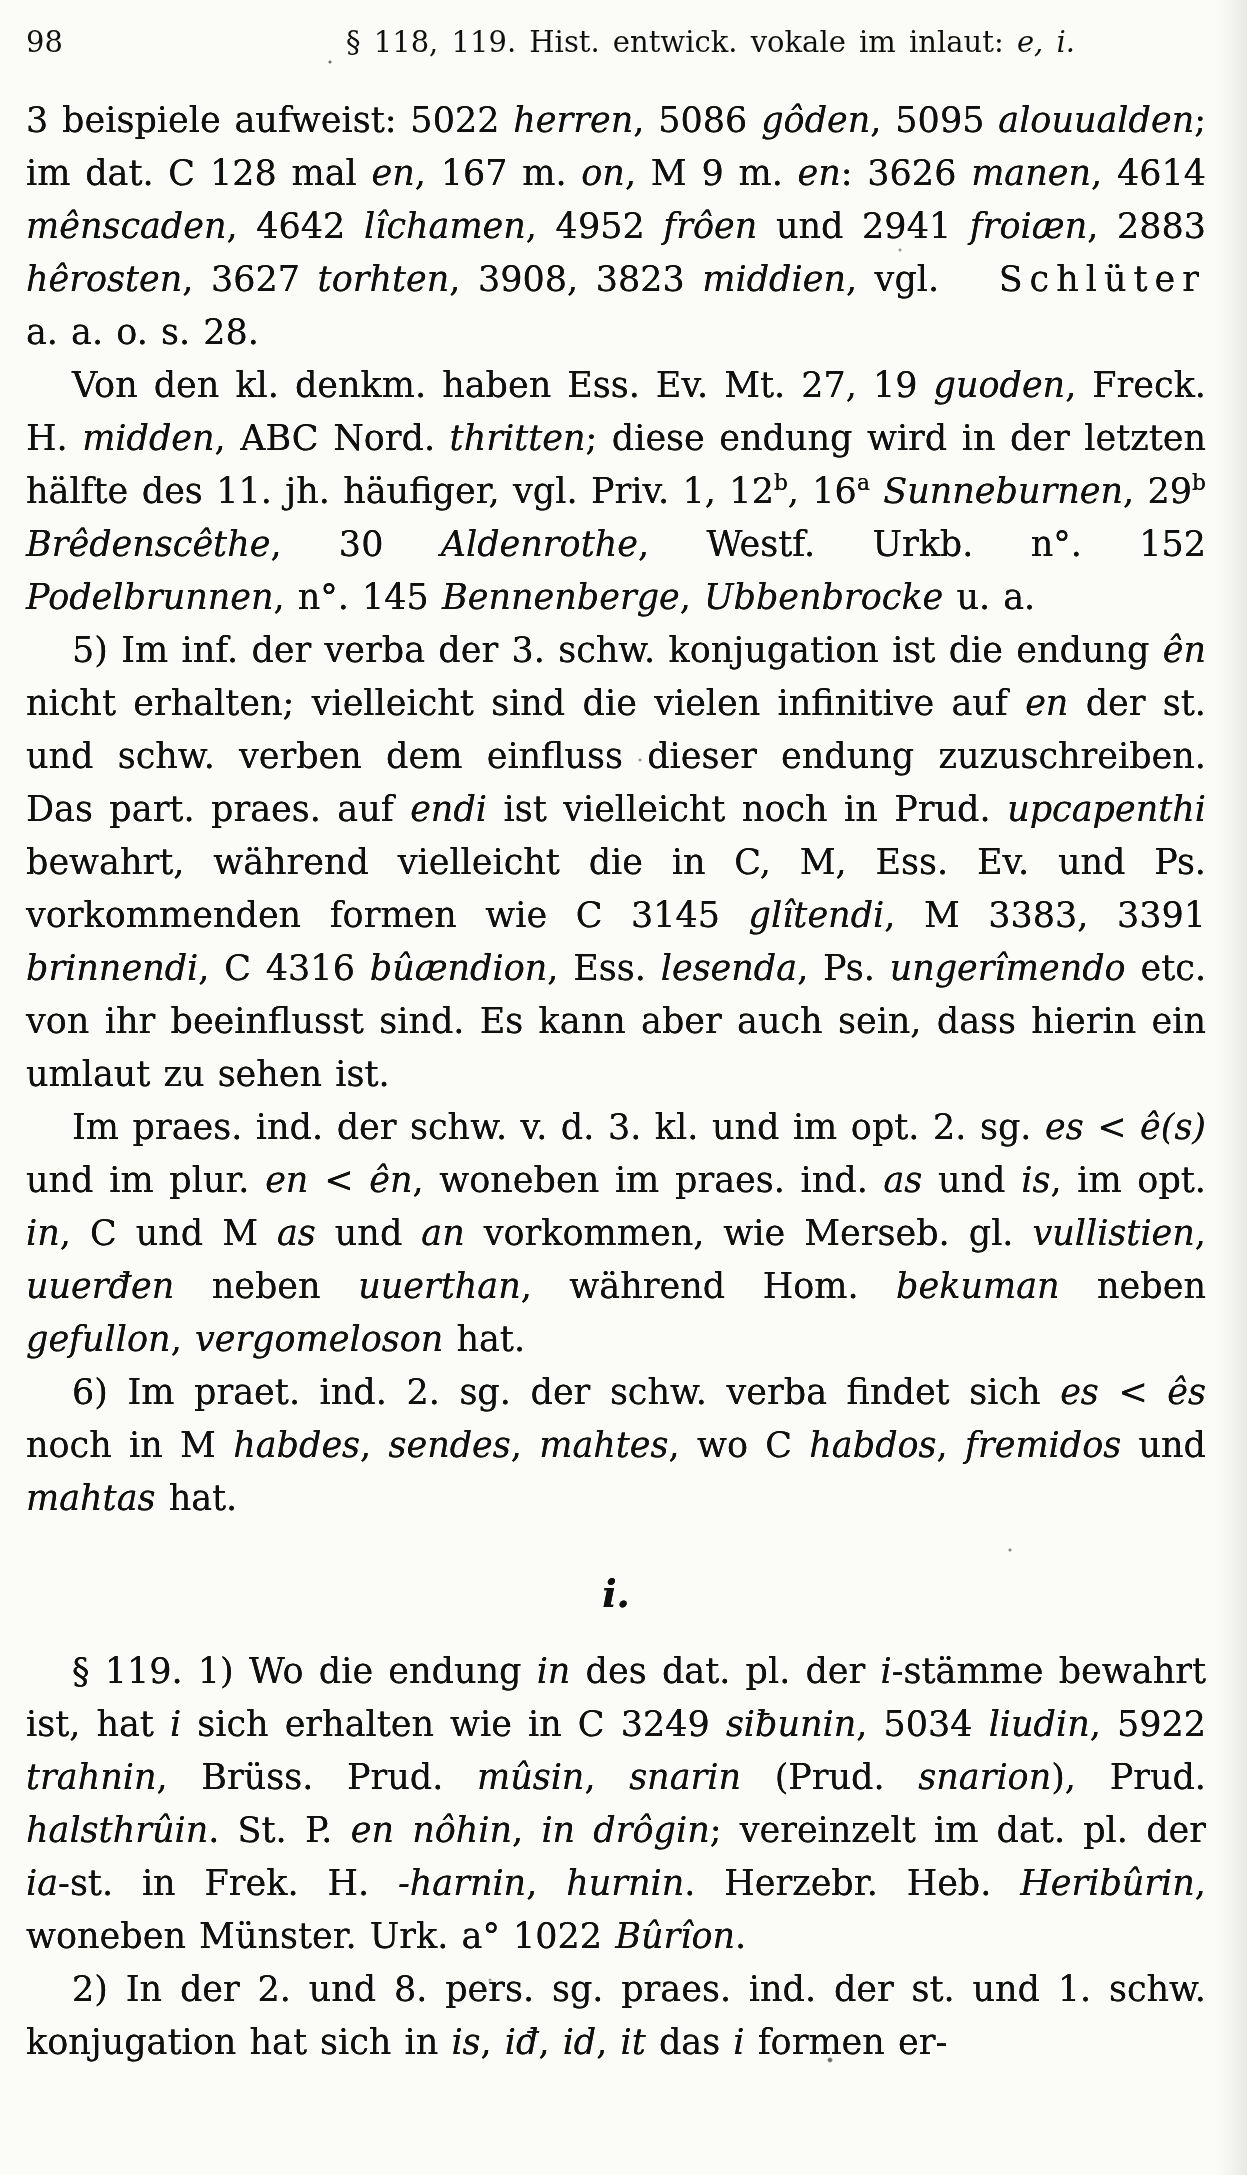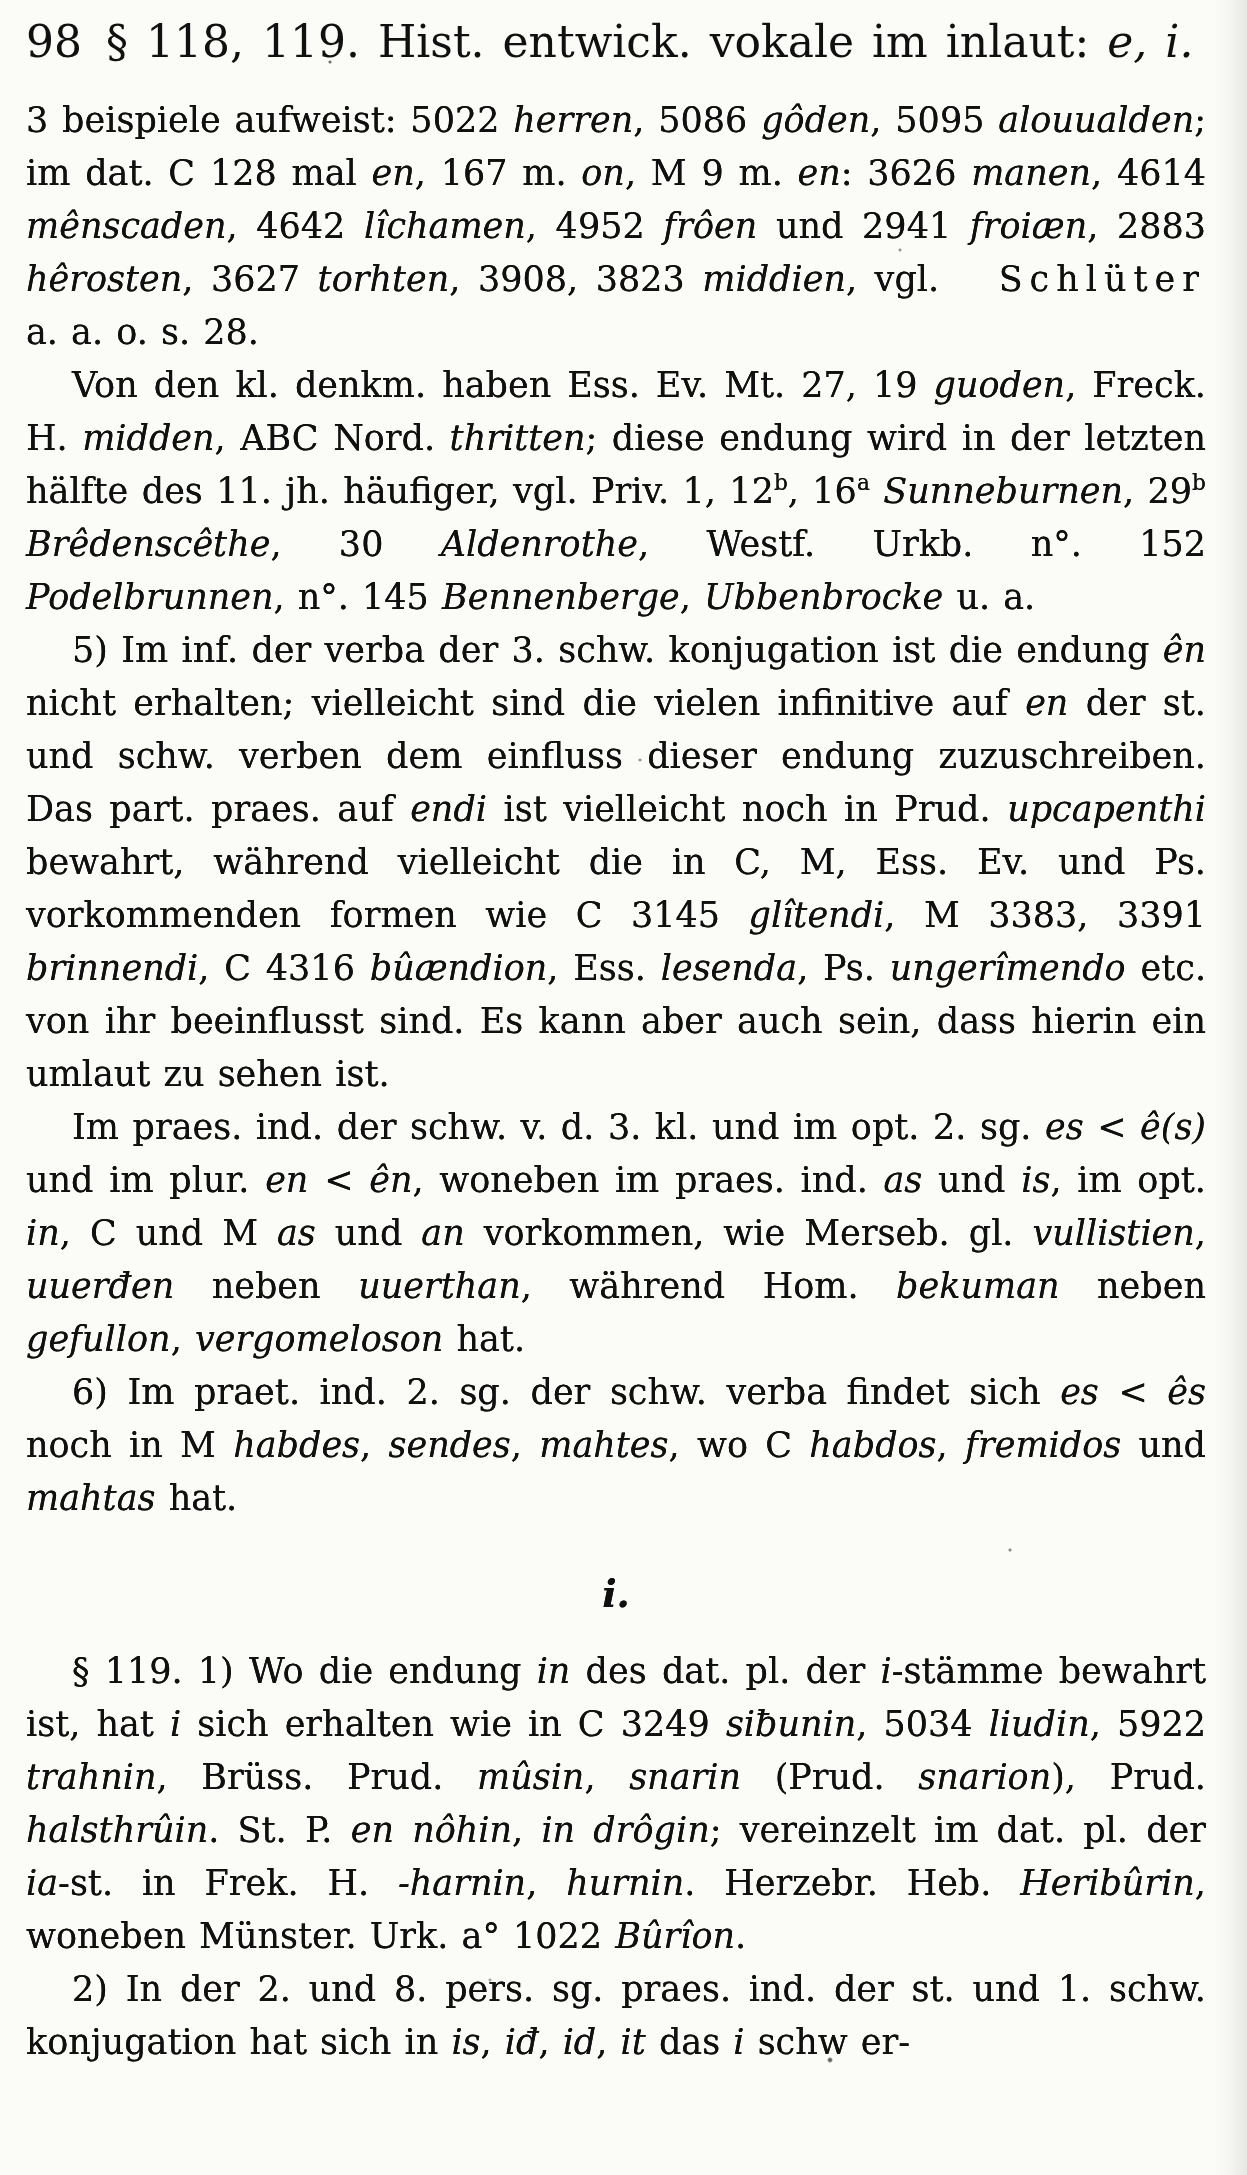--- a/index.html
+++ b/index.html
@@ -25,26 +25,26 @@
       radial-gradient(circle 2px at 640px 760px, rgba(0,0,0,.4) 0 1px, transparent 2px),
       radial-gradient(circle 2px at 1010px 1550px, rgba(0,0,0,.45) 0 1px, transparent 2px),
       radial-gradient(circle 3px at 830px 2060px, rgba(0,0,0,.6) 0 1.4px, transparent 3px),
       radial-gradient(circle 2px at 490px 1980px, rgba(0,0,0,.35) 0 1px, transparent 2px),
       linear-gradient(to left, rgba(60,60,55,.10), rgba(60,60,55,.03) 18px, transparent 34px);
   }
   .header {
     position: absolute;
     top: 20px; left: 26px; right: 32px;
     height: 50px;
-    font-size: 44px;
+    font-size: 29px;
     line-height: 44px;
     white-space: nowrap;
   }
   .page-number { position: absolute; left: 0; top: 0; }
-  .running-title { text-align: left; padding: 0 140px 0 80px; word-spacing: 4px; }
+  .running-title { text-align: right; padding: 0 140px 0 80px; word-spacing: 4px; }
   .running-title .it { font-style: italic; }
 
   .text-block {
     position: absolute;
     top: 94px; left: 26px;
     width: 1180px;
     font-size: 35px;
     line-height: 53px;
     text-align: justify;
     word-spacing: 2px;
@@ -77,15 +77,15 @@
   </div>
 
   <div class="text-block">
       <p class="no-indent"><span>3 beispiele aufweist: 5022 </span><span class="it">herren</span><span>, 5086 </span><span class="it">gôden</span><span>, 5095 </span><span class="it">alouualden</span><span>; im dat. C 128 mal </span><span class="it">en</span><span>, 167 m. </span><span class="it">on</span><span>, M 9 m. </span><span class="it">en</span><span>: 3626 </span><span class="it">manen</span><span>, 4614 </span><span class="it">mênscaden</span><span>, 4642 </span><span class="it">lîchamen</span><span>, 4952 </span><span class="it">frôen</span><span> und 2941 </span><span class="it">froiæn</span><span>, 2883 </span><span class="it">hêrosten</span><span>, 3627 </span><span class="it">torhten</span><span>, 3908, 3823 </span><span class="it">middien</span><span>, vgl. </span><span class="spaced">Schlüter</span><span> a. a. o. s. 28.</span></p>
       <p><span>Von den kl. denkm. haben Ess. Ev. Mt. 27, 19 </span><span class="it">guoden</span><span>, Freck. H. </span><span class="it">midden</span><span>, ABC Nord. </span><span class="it">thritten</span><span>; diese endung wird in der letzten hälfte des 11. jh. häufiger, vgl. Priv. 1, 12</span><span class="sup">b</span><span>, 16</span><span class="sup">a</span><span> </span><span class="it">Sunneburnen</span><span>, 29</span><span class="sup">b</span><span> </span><span class="it">Brêdenscêthe</span><span>, 30 </span><span class="it">Aldenrothe</span><span>, Westf. Urkb. n°. 152 </span><span class="it">Podelbrunnen</span><span>, n°. 145 </span><span class="it">Bennenberge</span><span>, </span><span class="it">Ubbenbrocke</span><span> u. a.</span></p>
       <p><span>5) Im inf. der verba der 3. schw. konjugation ist die endung </span><span class="it">ên</span><span> nicht erhalten; vielleicht sind die vielen infinitive auf </span><span class="it">en</span><span> der st. und schw. verben dem einfluss dieser endung zuzuschreiben. Das part. praes. auf </span><span class="it">endi</span><span> ist vielleicht noch in Prud. </span><span class="it">upcapenthi</span><span> bewahrt, während vielleicht die in C, M, Ess. Ev. und Ps. vorkommenden formen wie C 3145 </span><span class="it">glîtendi</span><span>, M 3383, 3391 </span><span class="it">brinnendi</span><span>, C 4316 </span><span class="it">bûændion</span><span>, Ess. </span><span class="it">lesenda</span><span>, Ps. </span><span class="it">ungerîmendo</span><span> etc. von ihr beeinflusst sind. Es kann aber auch sein, dass hierin ein umlaut zu sehen ist.</span></p>
       <p><span>Im praes. ind. der schw. v. d. 3. kl. und im opt. 2. sg. </span><span class="it">es</span><span> &lt; </span><span class="it">ê(s)</span><span> und im plur. </span><span class="it">en</span><span> &lt; </span><span class="it">ên</span><span>, woneben im praes. ind. </span><span class="it">as</span><span> und </span><span class="it">is</span><span>, im opt. </span><span class="it">in</span><span>, C und M </span><span class="it">as</span><span> und </span><span class="it">an</span><span> vorkommen, wie Merseb. gl. </span><span class="it">vullistien</span><span>, </span><span class="it">uuerđen</span><span> neben </span><span class="it">uuerthan</span><span>, während Hom. </span><span class="it">bekuman</span><span> neben </span><span class="it">gefullon</span><span>, </span><span class="it">vergomeloson</span><span> hat.</span></p>
       <p><span>6) Im praet. ind. 2. sg. der schw. verba findet sich </span><span class="it">es</span><span> &lt; </span><span class="it">ês</span><span> noch in M </span><span class="it">habdes</span><span>, </span><span class="it">sendes</span><span>, </span><span class="it">mahtes</span><span>, wo C </span><span class="it">habdos</span><span>, </span><span class="it">fremidos</span><span> und </span><span class="it">mahtas</span><span> hat.</span></p>
       <div class="section-heading">i.</div>
       <p><span>§ 119. 1) Wo die endung </span><span class="it">in</span><span> des dat. pl. der </span><span class="it">i</span><span>-stämme bewahrt ist, hat </span><span class="it">i</span><span> sich erhalten wie in C 3249 </span><span class="it">siƀunin</span><span>, 5034 </span><span class="it">liudin</span><span>, 5922 </span><span class="it">trahnin</span><span>, Brüss. Prud. </span><span class="it">mûsin</span><span>, </span><span class="it">snarin</span><span> (Prud. </span><span class="it">snarion</span><span>), Prud. </span><span class="it">halsthrûin</span><span>. St. P. </span><span class="it">en nôhin</span><span>, </span><span class="it">in drôgin</span><span>; vereinzelt im dat. pl. der </span><span class="it">ia</span><span>-st. in Frek. H. </span><span class="it">-harnin</span><span>, </span><span class="it">hurnin</span><span>. Herzebr. Heb. </span><span class="it">Heribûrin</span><span>, woneben Münster. Urk. a° 1022 </span><span class="it">Bûrîon</span><span>.</span></p>
-      <p><span>2) In der 2. und 8. pers. sg. praes. ind. der st. und 1. schw. konjugation hat sich in </span><span class="it">is</span><span>, </span><span class="it">iđ</span><span>, </span><span class="it">id</span><span>, </span><span class="it">it</span><span> das </span><span class="it">i</span><span> schw er-</span></p>
+      <p><span>2) In der 2. und 8. pers. sg. praes. ind. der st. und 1. schw. konjugation hat sich in </span><span class="it">is</span><span>, </span><span class="it">iđ</span><span>, </span><span class="it">id</span><span>, </span><span class="it">it</span><span> das </span><span class="it">i</span><span> formen er-</span></p>
     </div>
 </div>
 
 </body></html>

